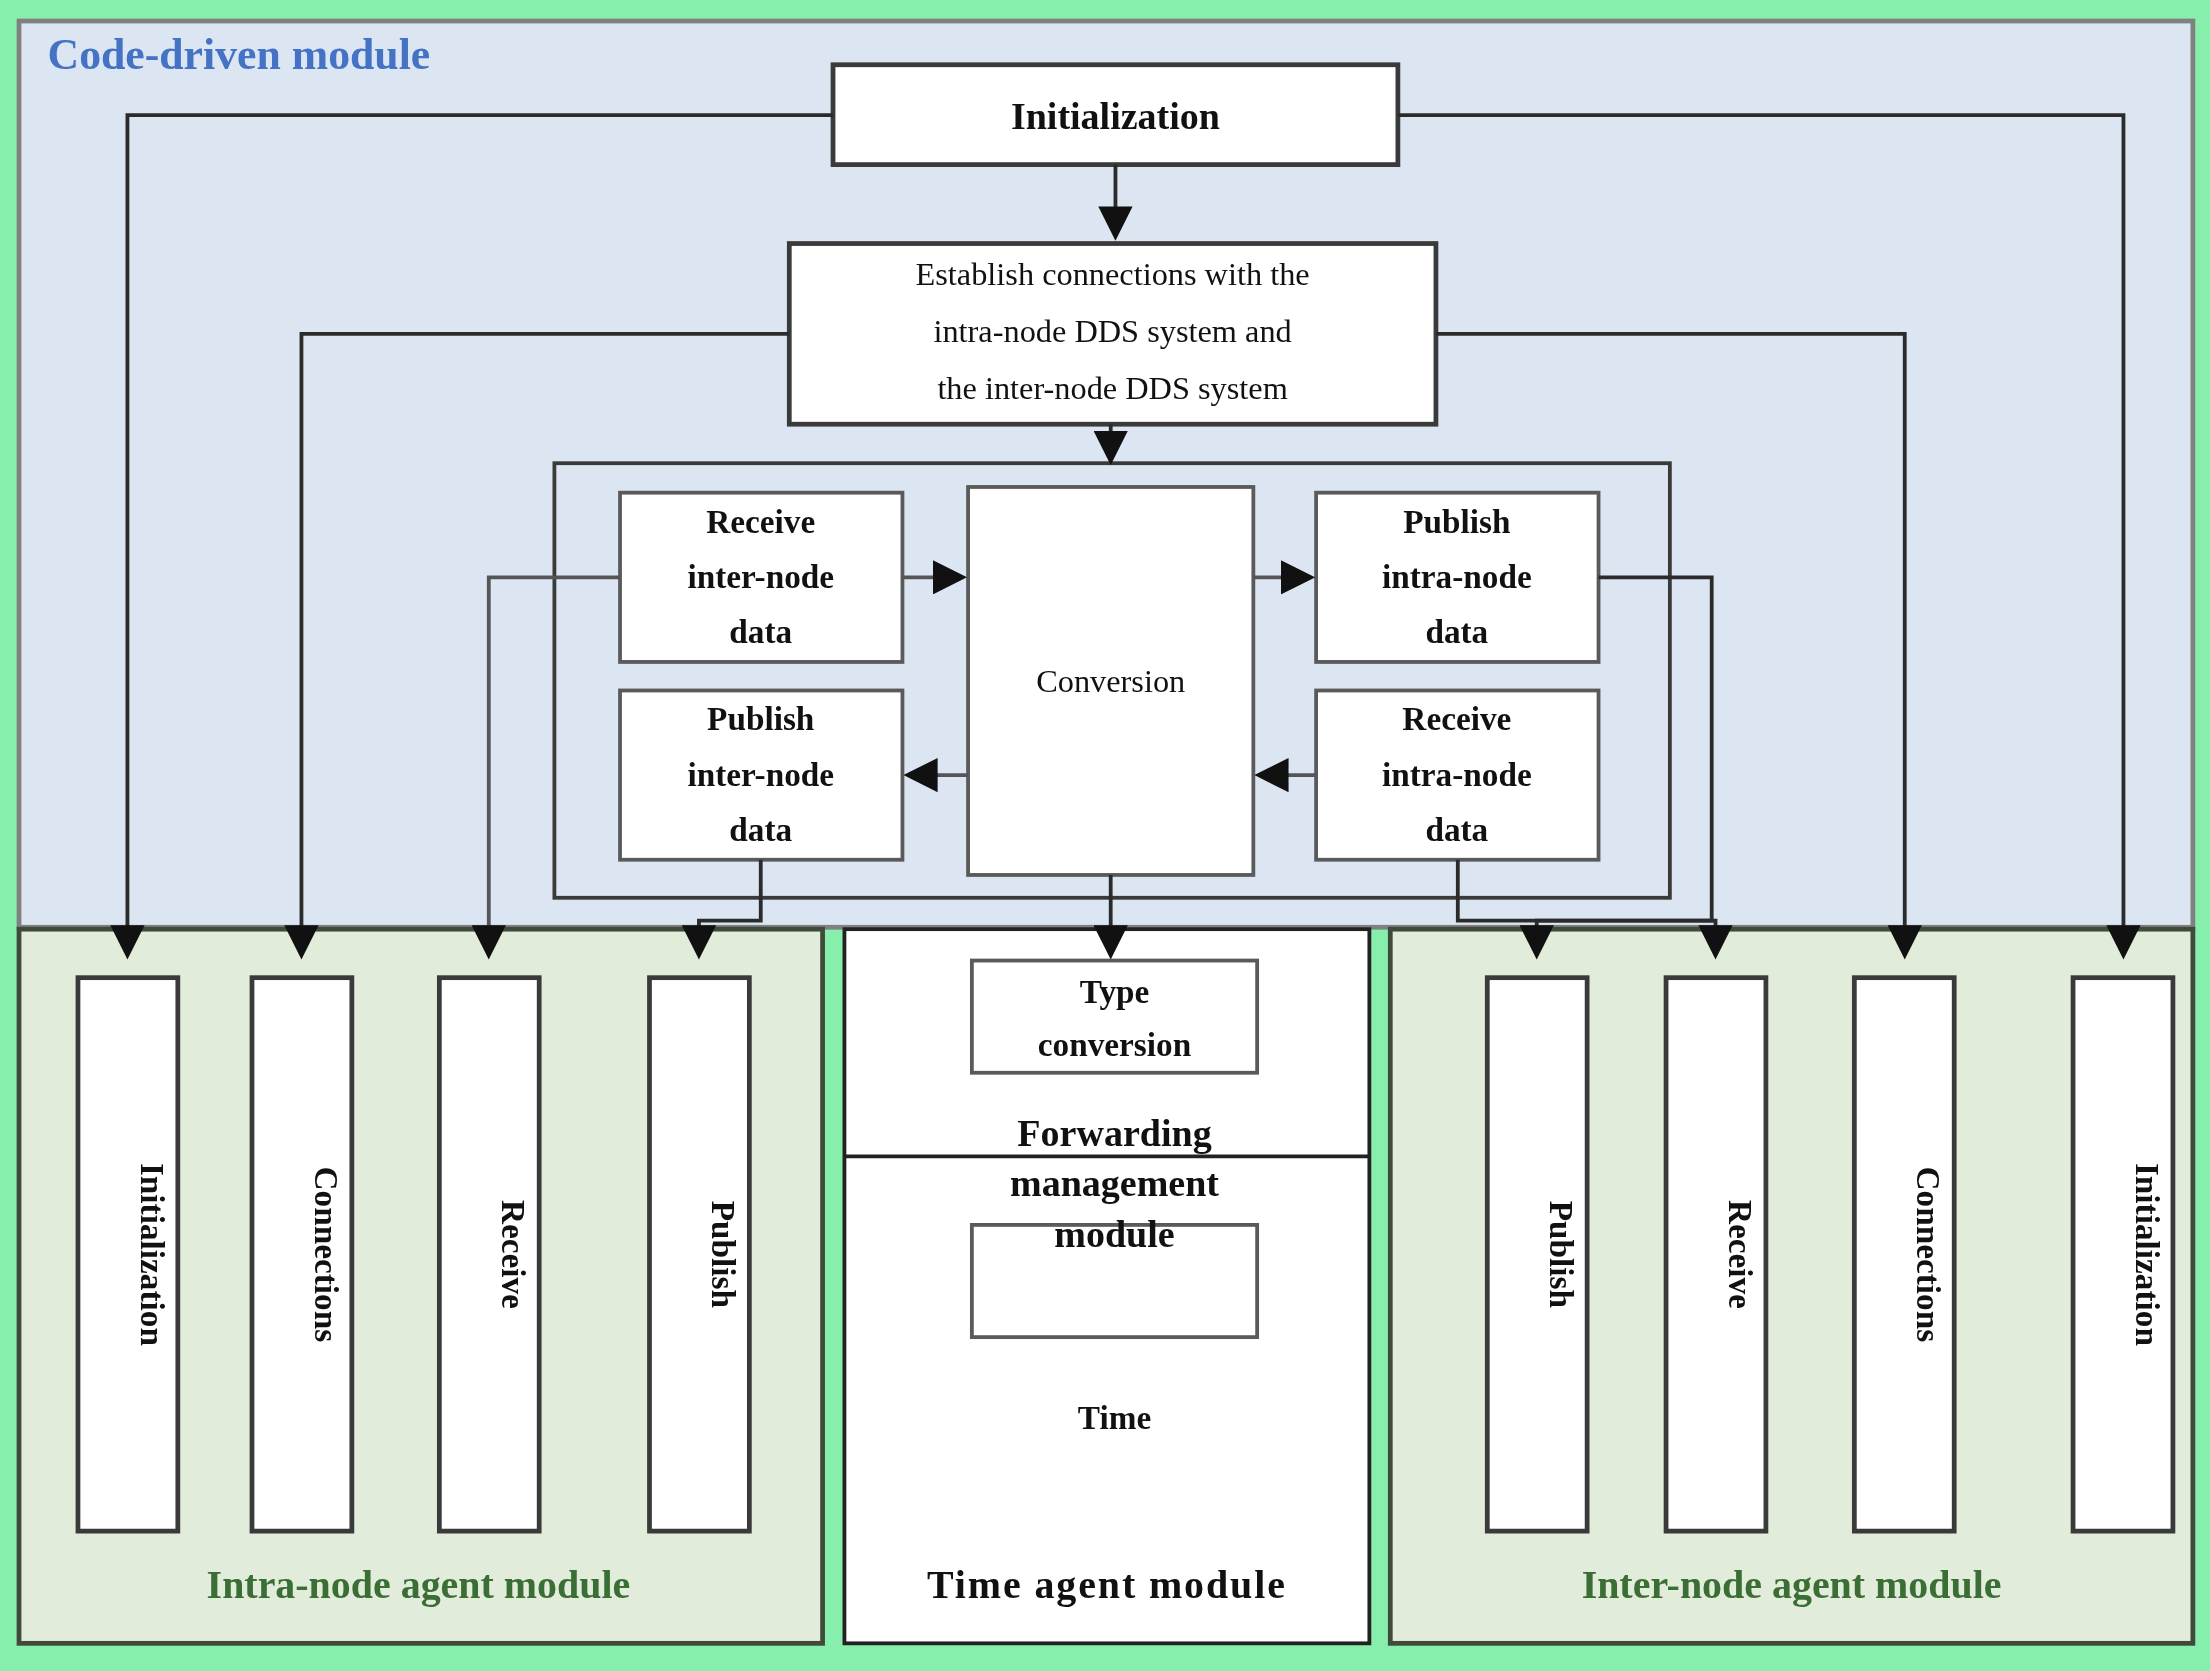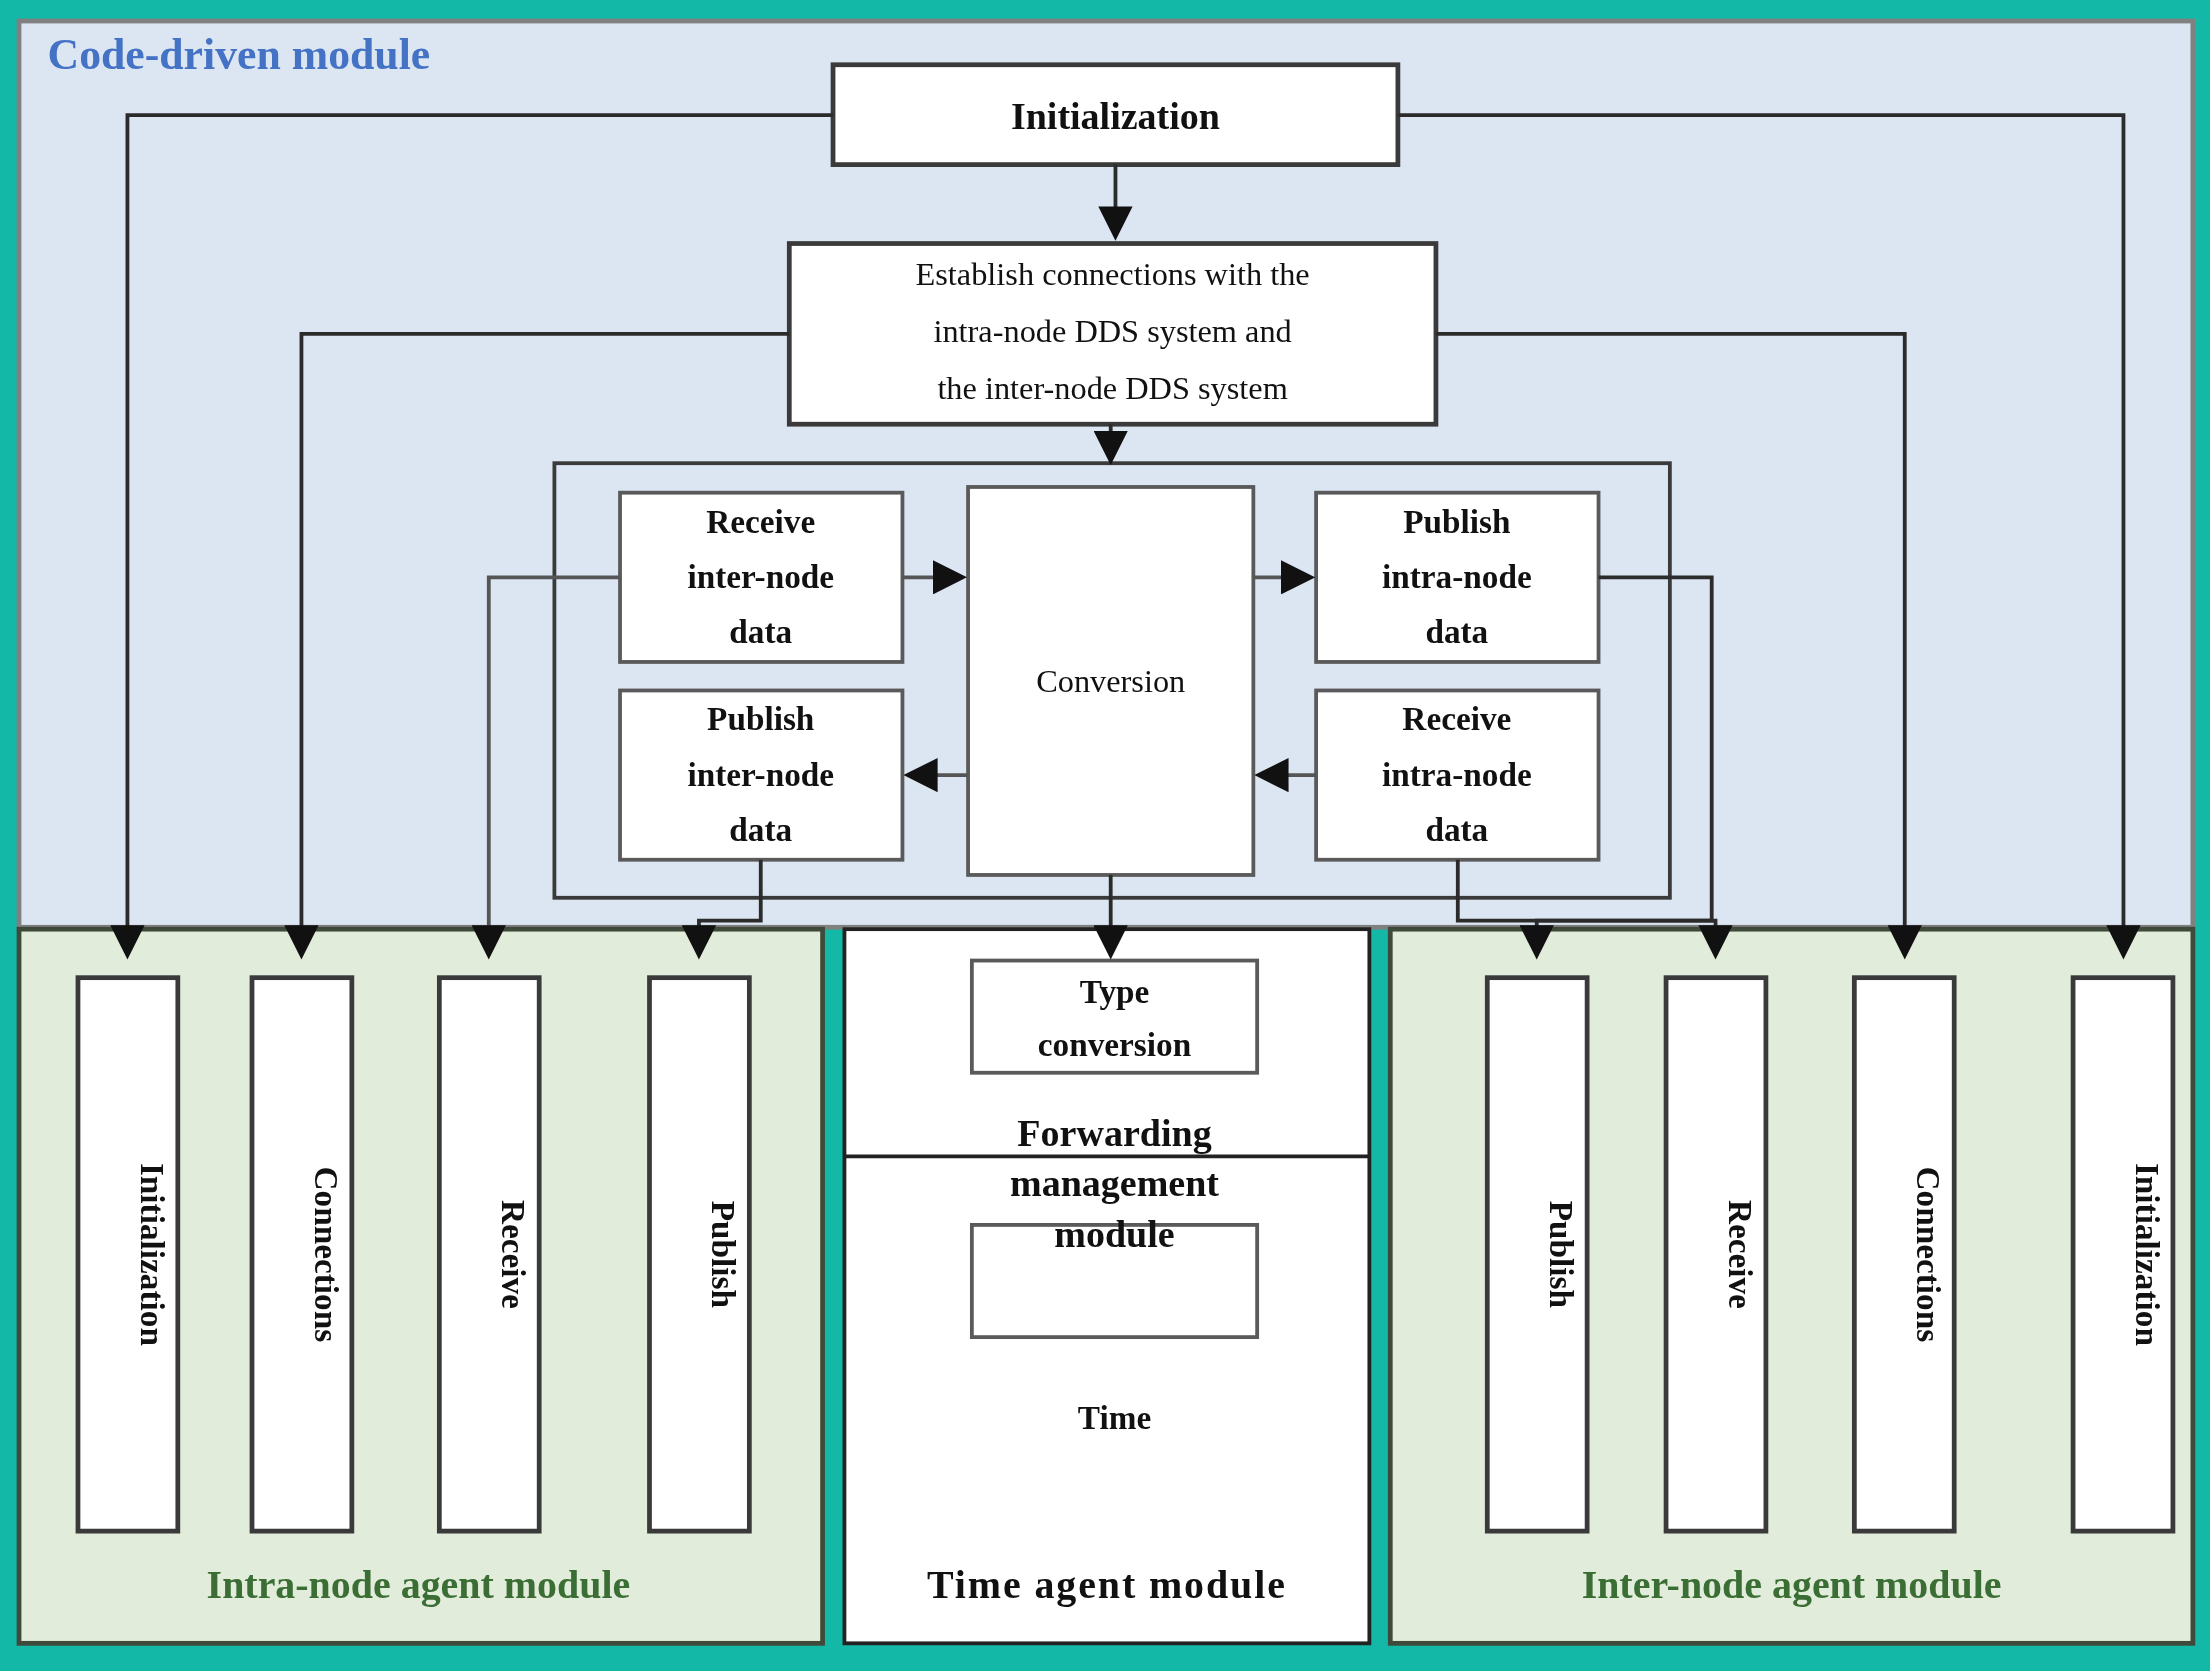--- a/index.html
+++ b/index.html
@@ -1,17 +1,17 @@
 <!DOCTYPE html>
 <html style="font-size:15px"><head>
 <meta charset="utf-8">
 <style>
   html,body{margin:0;padding:0;background:#ffffff;}
   body{font-family:"Liberation Serif", serif;}
-  #stage{position:relative;width:2210px;height:1671px;background:#14b8a6;overflow:hidden;}
+  #stage{position:relative;width:2210px;height:1671px;background:#86efac;overflow:hidden;}
   svg#diagram{position:absolute;left:0;top:0;width:2210px;height:1671px;}
   .blue-panel{fill:#dce6f2;stroke:#808080;stroke-width:5;}
   .green-panel{fill:#e2ecda;stroke:#3f4a3a;stroke-width:5;}
   .white-panel{fill:#ffffff;stroke:#222222;stroke-width:4;}
   .node-box{fill:#ffffff;stroke:#3a3a3a;stroke-width:5;}
   .node-box-thin{fill:#ffffff;stroke:#5a5a5a;stroke-width:4;}
   .group-frame{fill:none;stroke:#3a3a3a;stroke-width:4;}
   .conn{fill:none;stroke:#2b2b2b;stroke-width:4;stroke-linejoin:miter;}
   .conn-grey{fill:none;stroke:#555;stroke-width:4;}
   .arrowhead{fill:#111;}

